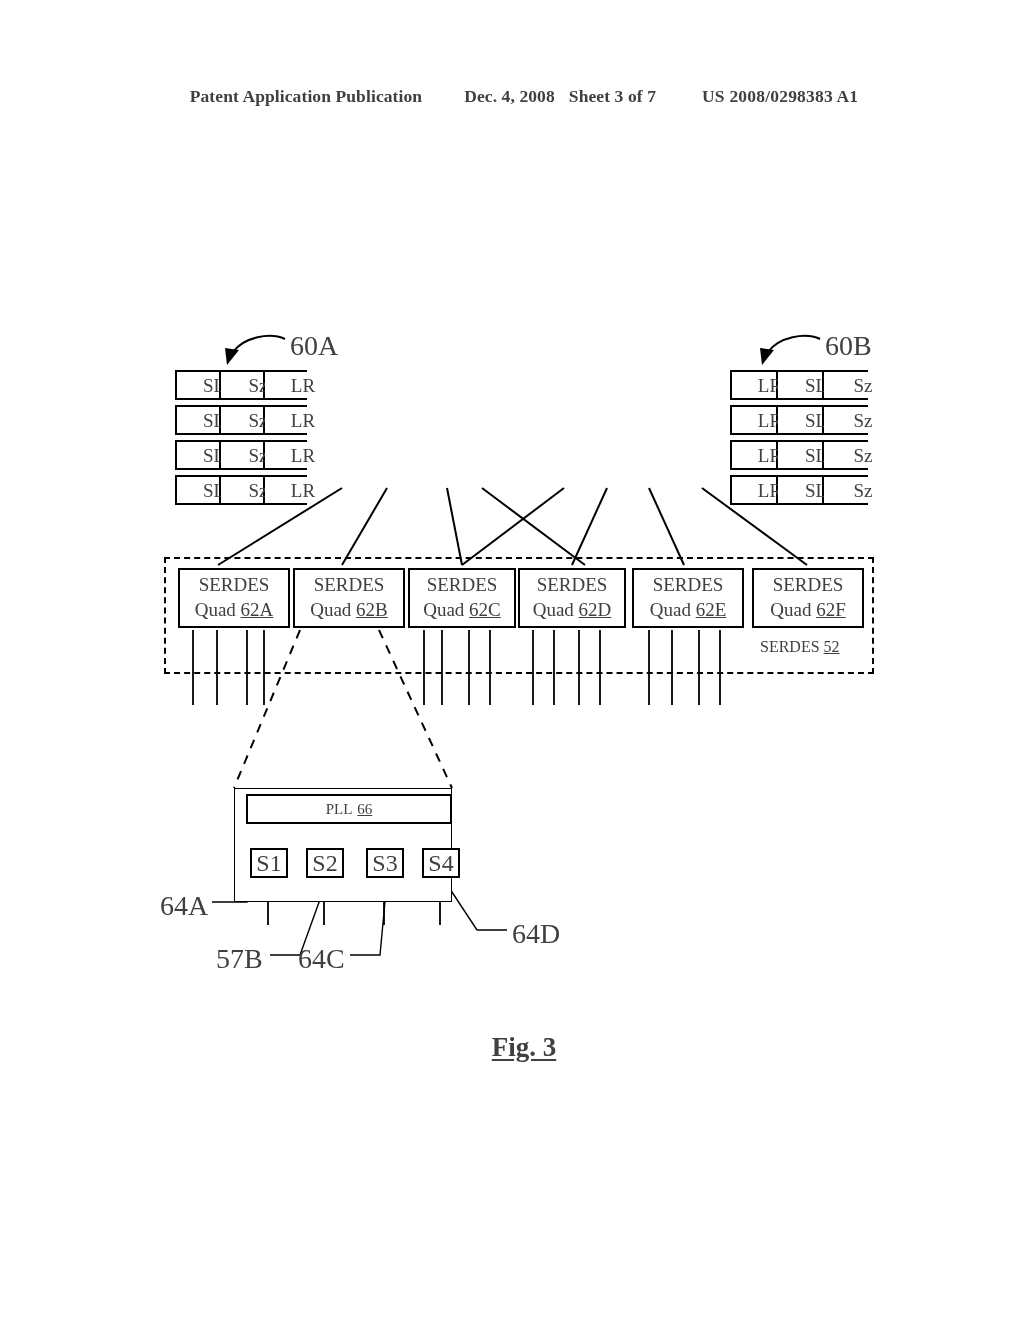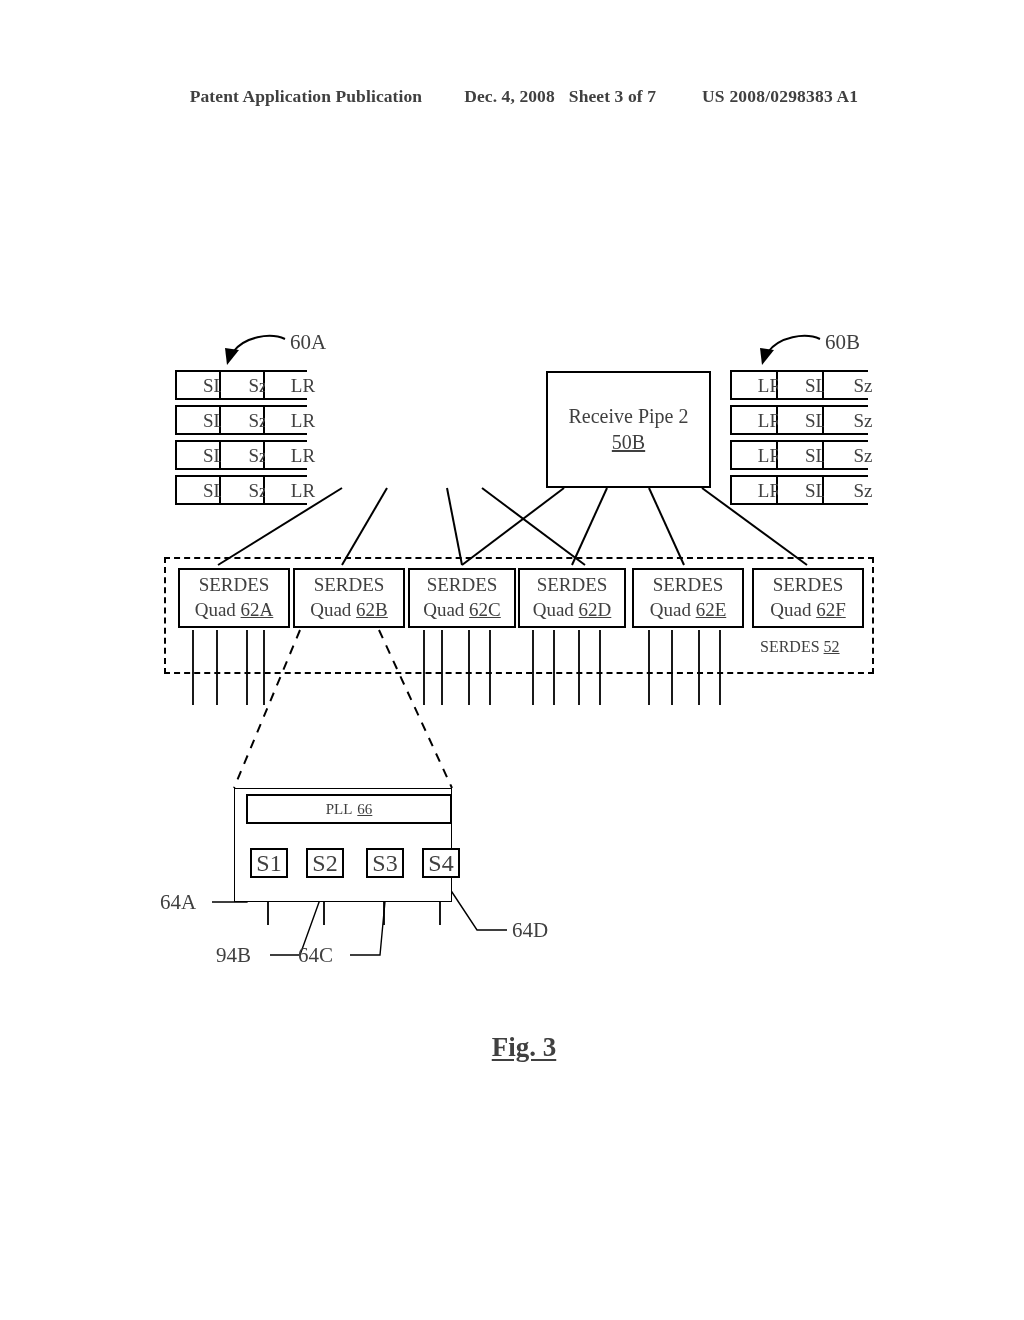--- a/index.html
+++ b/index.html
@@ -145,21 +145,21 @@
     display: flex;
     align-items: center;
     justify-content: center;
     font-size: 24px;
     background: #ffffff;
   }
 
   
   .ref-label {
     position: absolute;
-    font-size: 21px;
+    font-size: 28px;
     white-space: nowrap;
     line-height: 1;
   }
 
   
   #fig-caption {
     position: absolute;
     left: 0;
     top: 1032px;
     width: 1024px;
@@ -295,24 +295,20 @@
       <div class="port-cell" style="width:46px;">SL</div>
       <div class="port-cell" style="width:46px;">Sz</div>
     </div>
     <div class="port-row" style="left:718px; top:475px; width:138px; height:30px;">
       <div class="port-cell" style="width:46px;">LR</div>
       <div class="port-cell" style="width:46px;">SL</div>
       <div class="port-cell" style="width:46px;">Sz</div>
     </div>
 
 
-    <div class="boxtext pipe-box" style="left:534px; top:371px; width:165px; height:117px;">
-      <div>Receive Pipe 2</div>
-      <div class="pipe-ref">50B</div>
-    </div>
 
     <div id="serdes-container" style="left:152px; top:557px; width:710px; height:117px;"></div>
 
     <div id="serdes-label" style="left:748px; top:638px;">
       <span>SERDES</span>
       <span class="ref">52</span>
     </div>
 
     <div class="boxtext serdes-quad" style="left:166px; top:568px; width:112px; height:60px;">
       <div>SERDES</div>
@@ -376,21 +372,21 @@
       <span>S2</span>
     </div>
     <div class="s-box" style="left:354px; top:848px; width:38px; height:30px;">
       <span>S3</span>
     </div>
     <div class="s-box" style="left:410px; top:848px; width:38px; height:30px;">
       <span>S4</span>
     </div>
 
     <div class="ref-label" style="left:148px; top:892px;">64A</div>
-    <div class="ref-label" style="left:204px; top:945px;">94B</div>
+    <div class="ref-label" style="left:204px; top:945px;">57B</div>
     <div class="ref-label" style="left:286px; top:945px;">64C</div>
     <div class="ref-label" style="left:500px; top:920px;">64D</div>
 
   </div>
 
   <div id="fig-caption">
     <span>Fig. 3</span>
   </div>
 
 </div>

